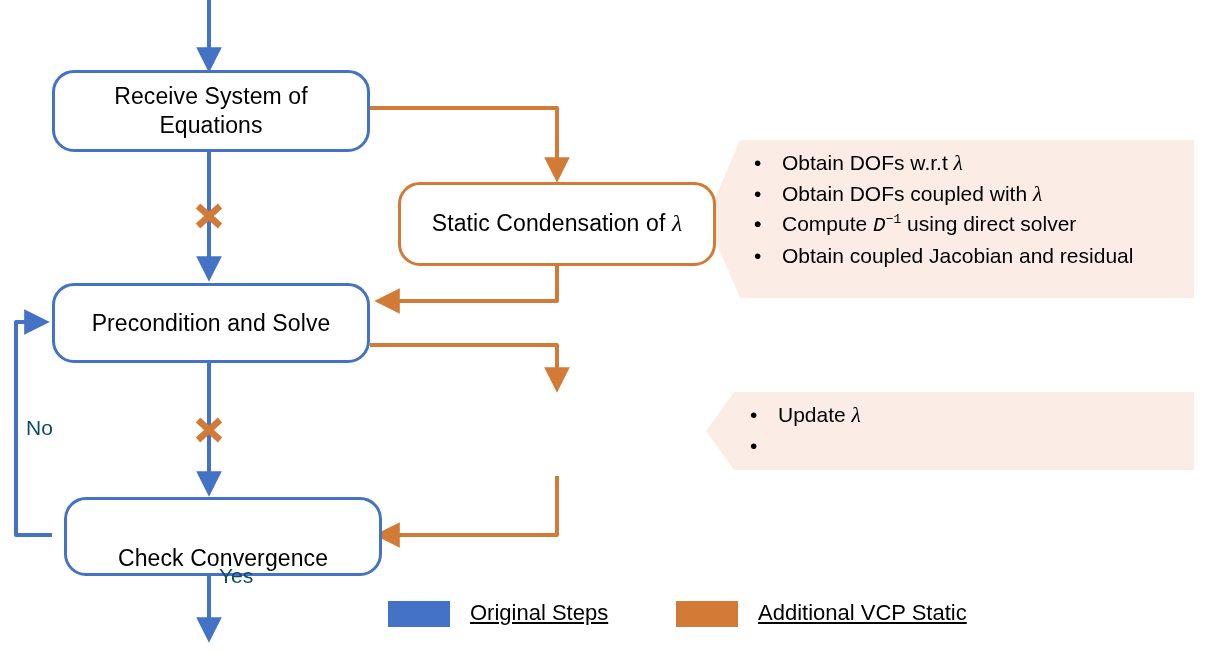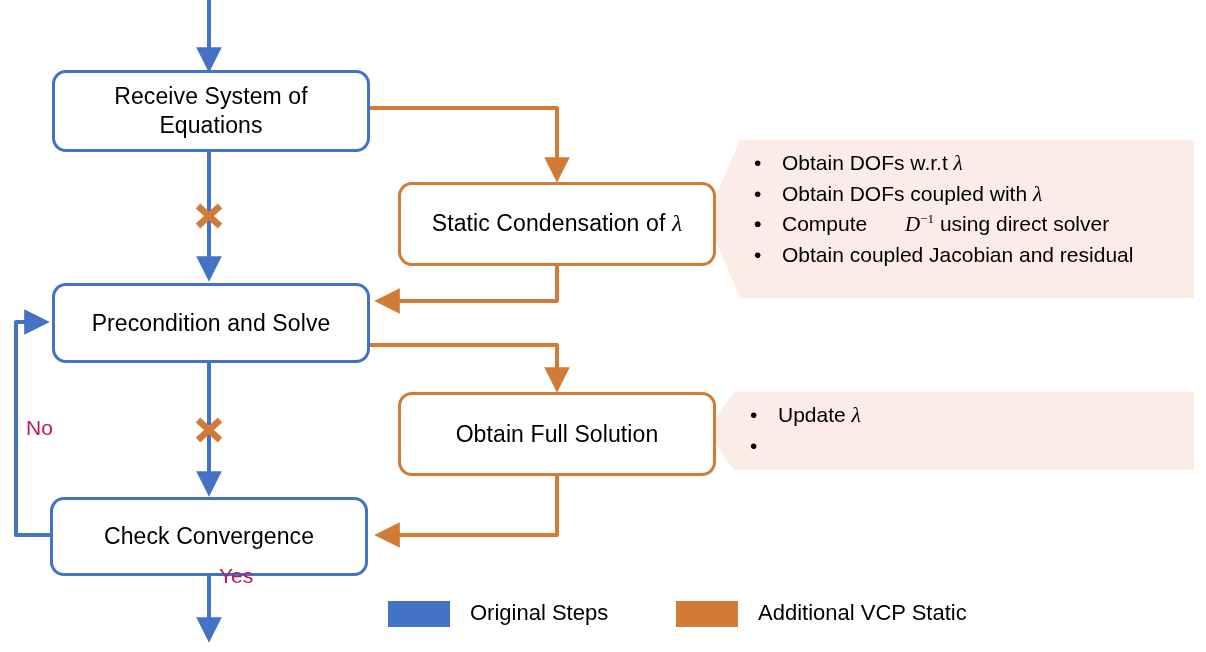--- a/index.html
+++ b/index.html
@@ -22,21 +22,21 @@
     position: absolute;
     left: 0;
     top: 0;
     width: 1206px;
     height: 652px;
   }
   .node {
     position: absolute;
     box-sizing: border-box;
     background: #ffffff;
-    border-radius: 14px;
+    border-radius: 22px;
     display: flex;
     align-items: center;
     justify-content: center;
     text-align: center;
     color: #000000;
     z-index: 3;
   }
   .node-blue {
     border: 3.2px solid #4472C4;
   }
@@ -74,45 +74,45 @@
   .callout-list li .bullet {
     position: absolute;
     left: 8px;
     top: 0;
     font-size: 21px;
     line-height: 1.42;
   }
   .edge-label {
     position: absolute;
     font-size: 21px;
-    color: #be185d;
+    color: #0c4a6e;
     z-index: 3;
   }
   .legend-swatch {
     position: absolute;
     width: 62px;
     height: 26px;
     z-index: 3;
   }
   .legend-text {
     position: absolute;
     font-size: 22px;
     color: #000000;
     z-index: 3;
     white-space: nowrap;
+    text-decoration: underline;
   }
   .mi {
     font-family: "Liberation Serif", "DejaVu Serif", serif;
     font-style: italic;
     font-size: 1.03em;
   }
   .msup {
-    font-family: Liberation Serif, serif;
+    font-family: Liberation Mono, monospace;
     font-style: italic;
-    margin-left: 32px;
   }
   .msup sup {
     font-style: normal;
     font-size: 0.62em;
   }
 </style>
 </head>
 <body>
 
 <div id="canvas">
@@ -199,25 +199,22 @@
   </div>
 
   <div class="node node-orange" style="left:398px; top:182px; width:318px; height:84px;">
     <span class="node-label"><span>Static Condensation of </span><span class="mi">λ</span></span>
   </div>
 
   <div class="node node-blue" style="left:52px; top:283px; width:318px; height:80px;">
     <span class="node-label">Precondition and Solve</span>
   </div>
 
-  <div class="node node-orange" style="left:398px; top:392px; width:318px; height:84px;">
-    <span class="node-label">Obtain Full Solution</span>
-  </div>
-
-  <div class="node node-blue" style="left:50px; top:497px; width:318px; height:79px;">
+
+  <div class="node node-blue" style="left:64px; top:497px; width:318px; height:79px;align-items:flex-end;">
     <span class="node-label">Check Convergence</span>
   </div>
 
   <div class="edge-label" style="left:26px; top:416px;">No</div>
   <div class="edge-label" style="left:219px; top:564px;text-align:right;">Yes</div>
 
   <div class="legend-swatch" style="left:388px; top:601px; background:#4472C4;"></div>
   <div class="legend-text" style="left:470px; top:600px;">Original Steps</div>
 
   <div class="legend-swatch" style="left:676px; top:601px; background:#D27B36;"></div>

